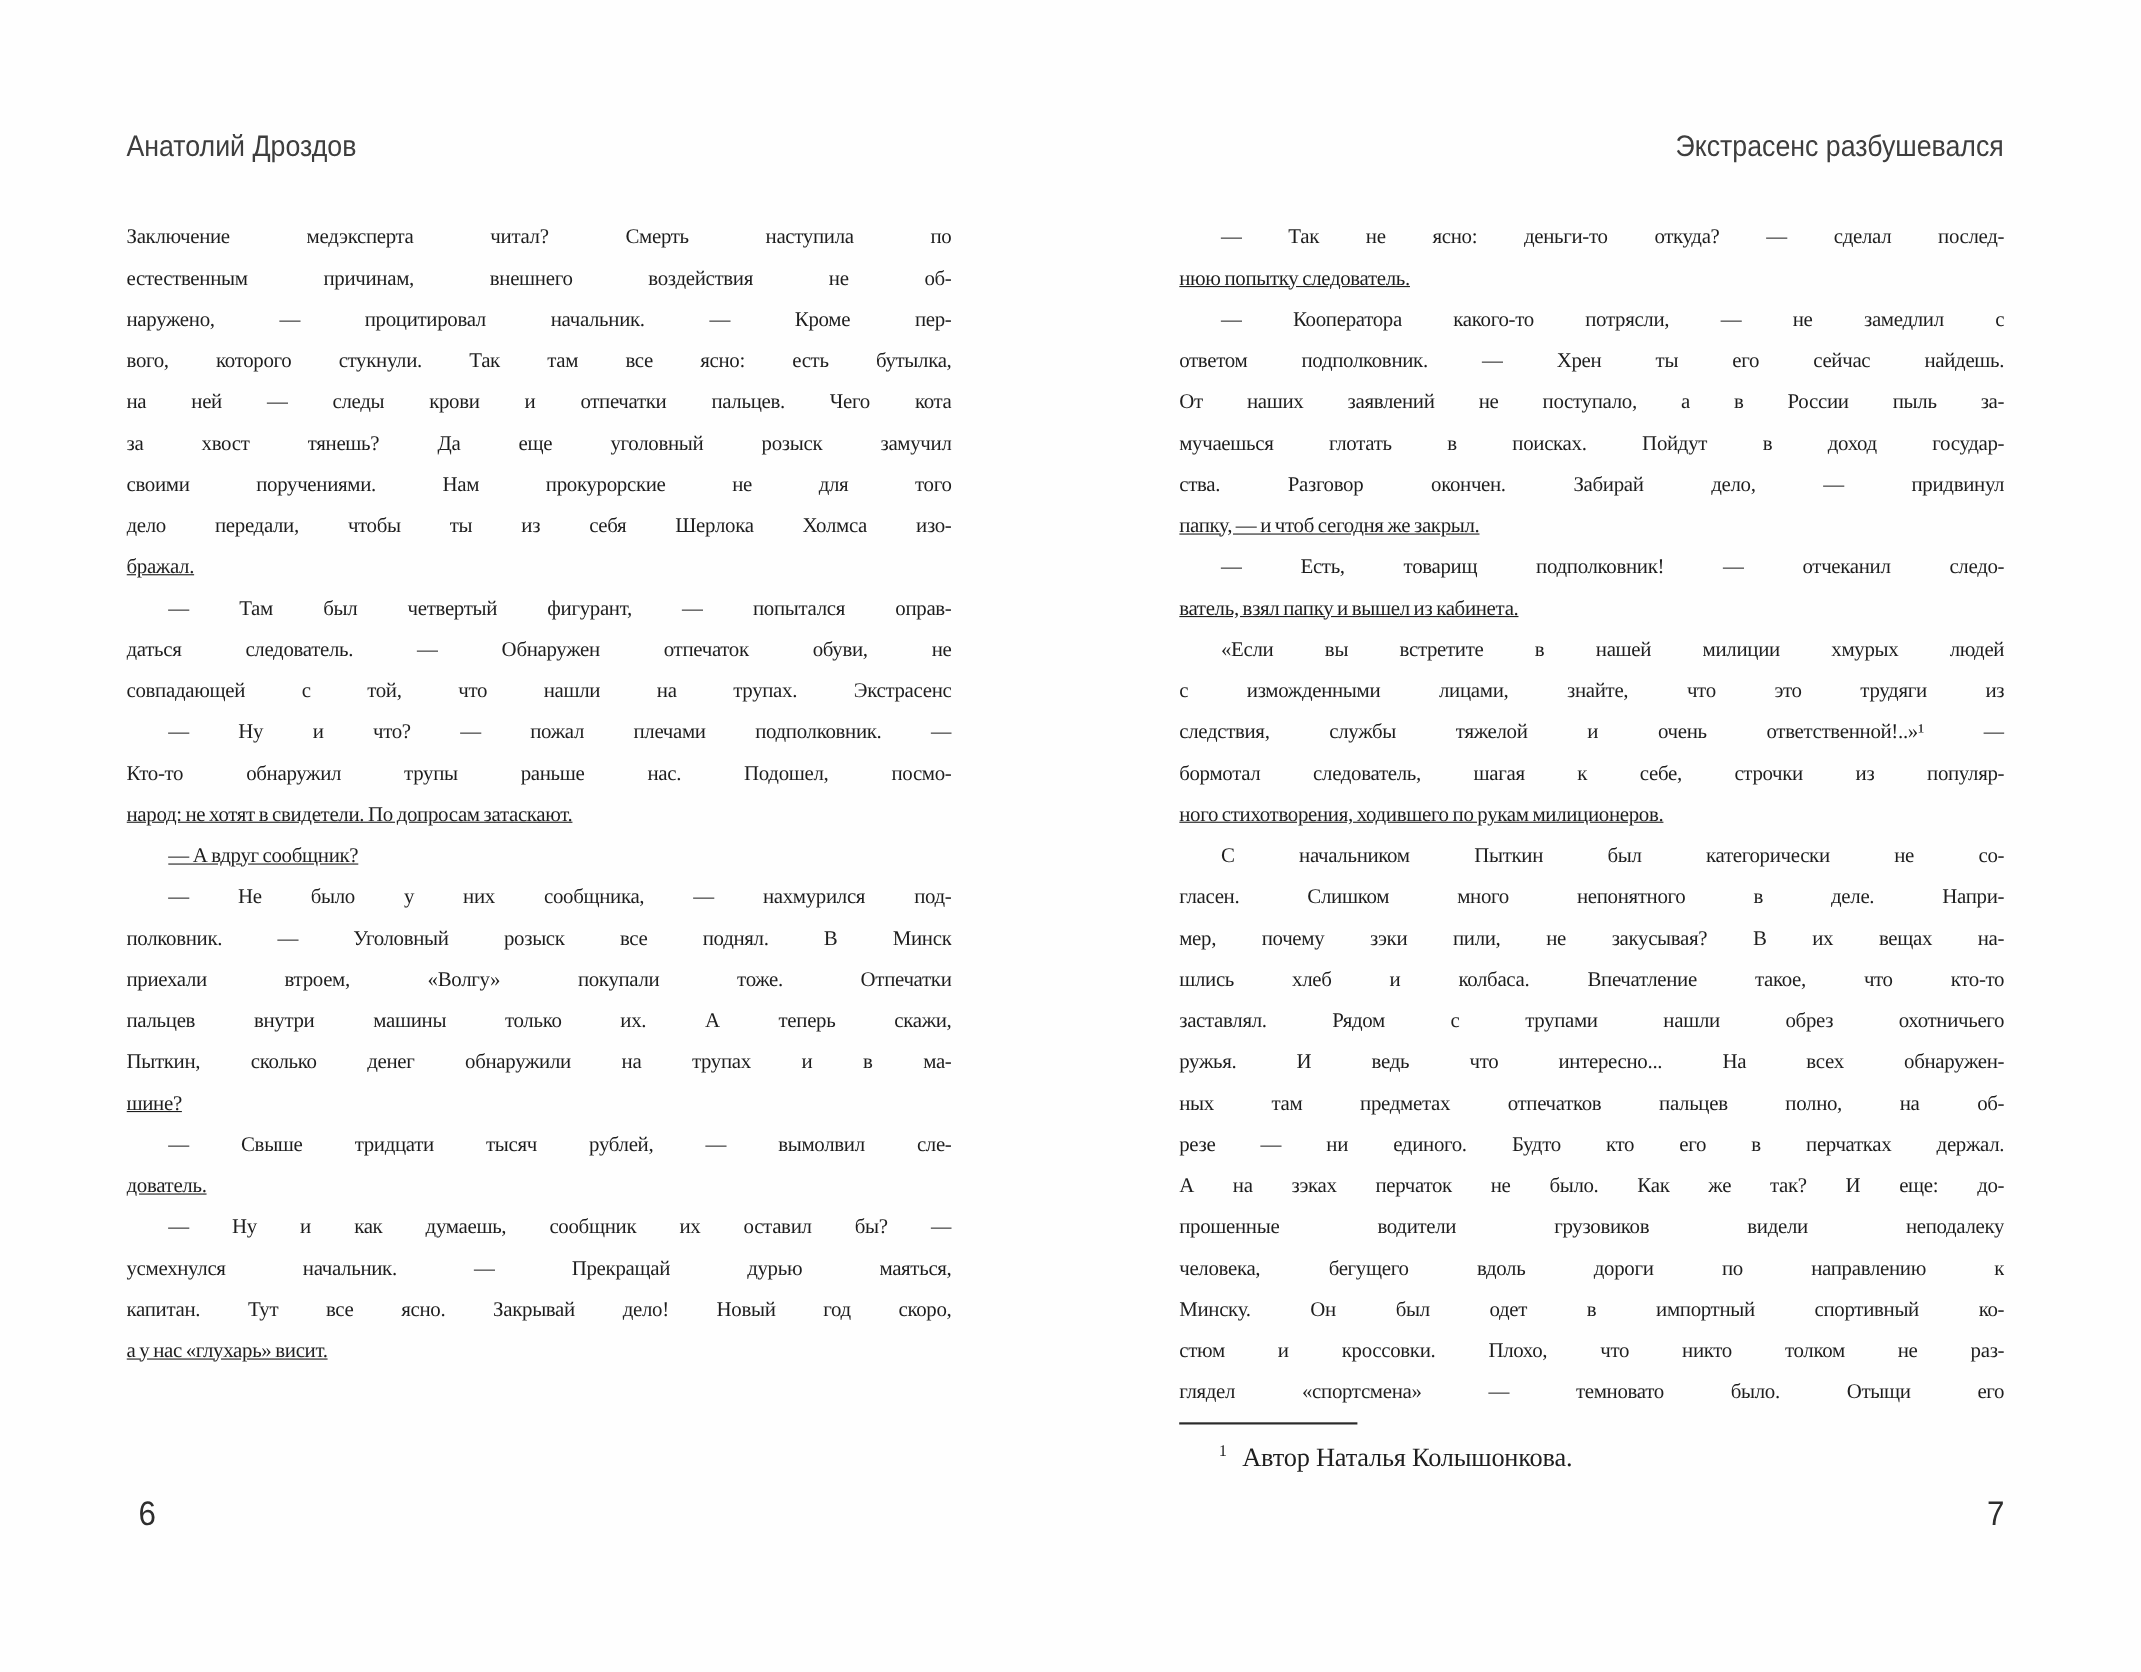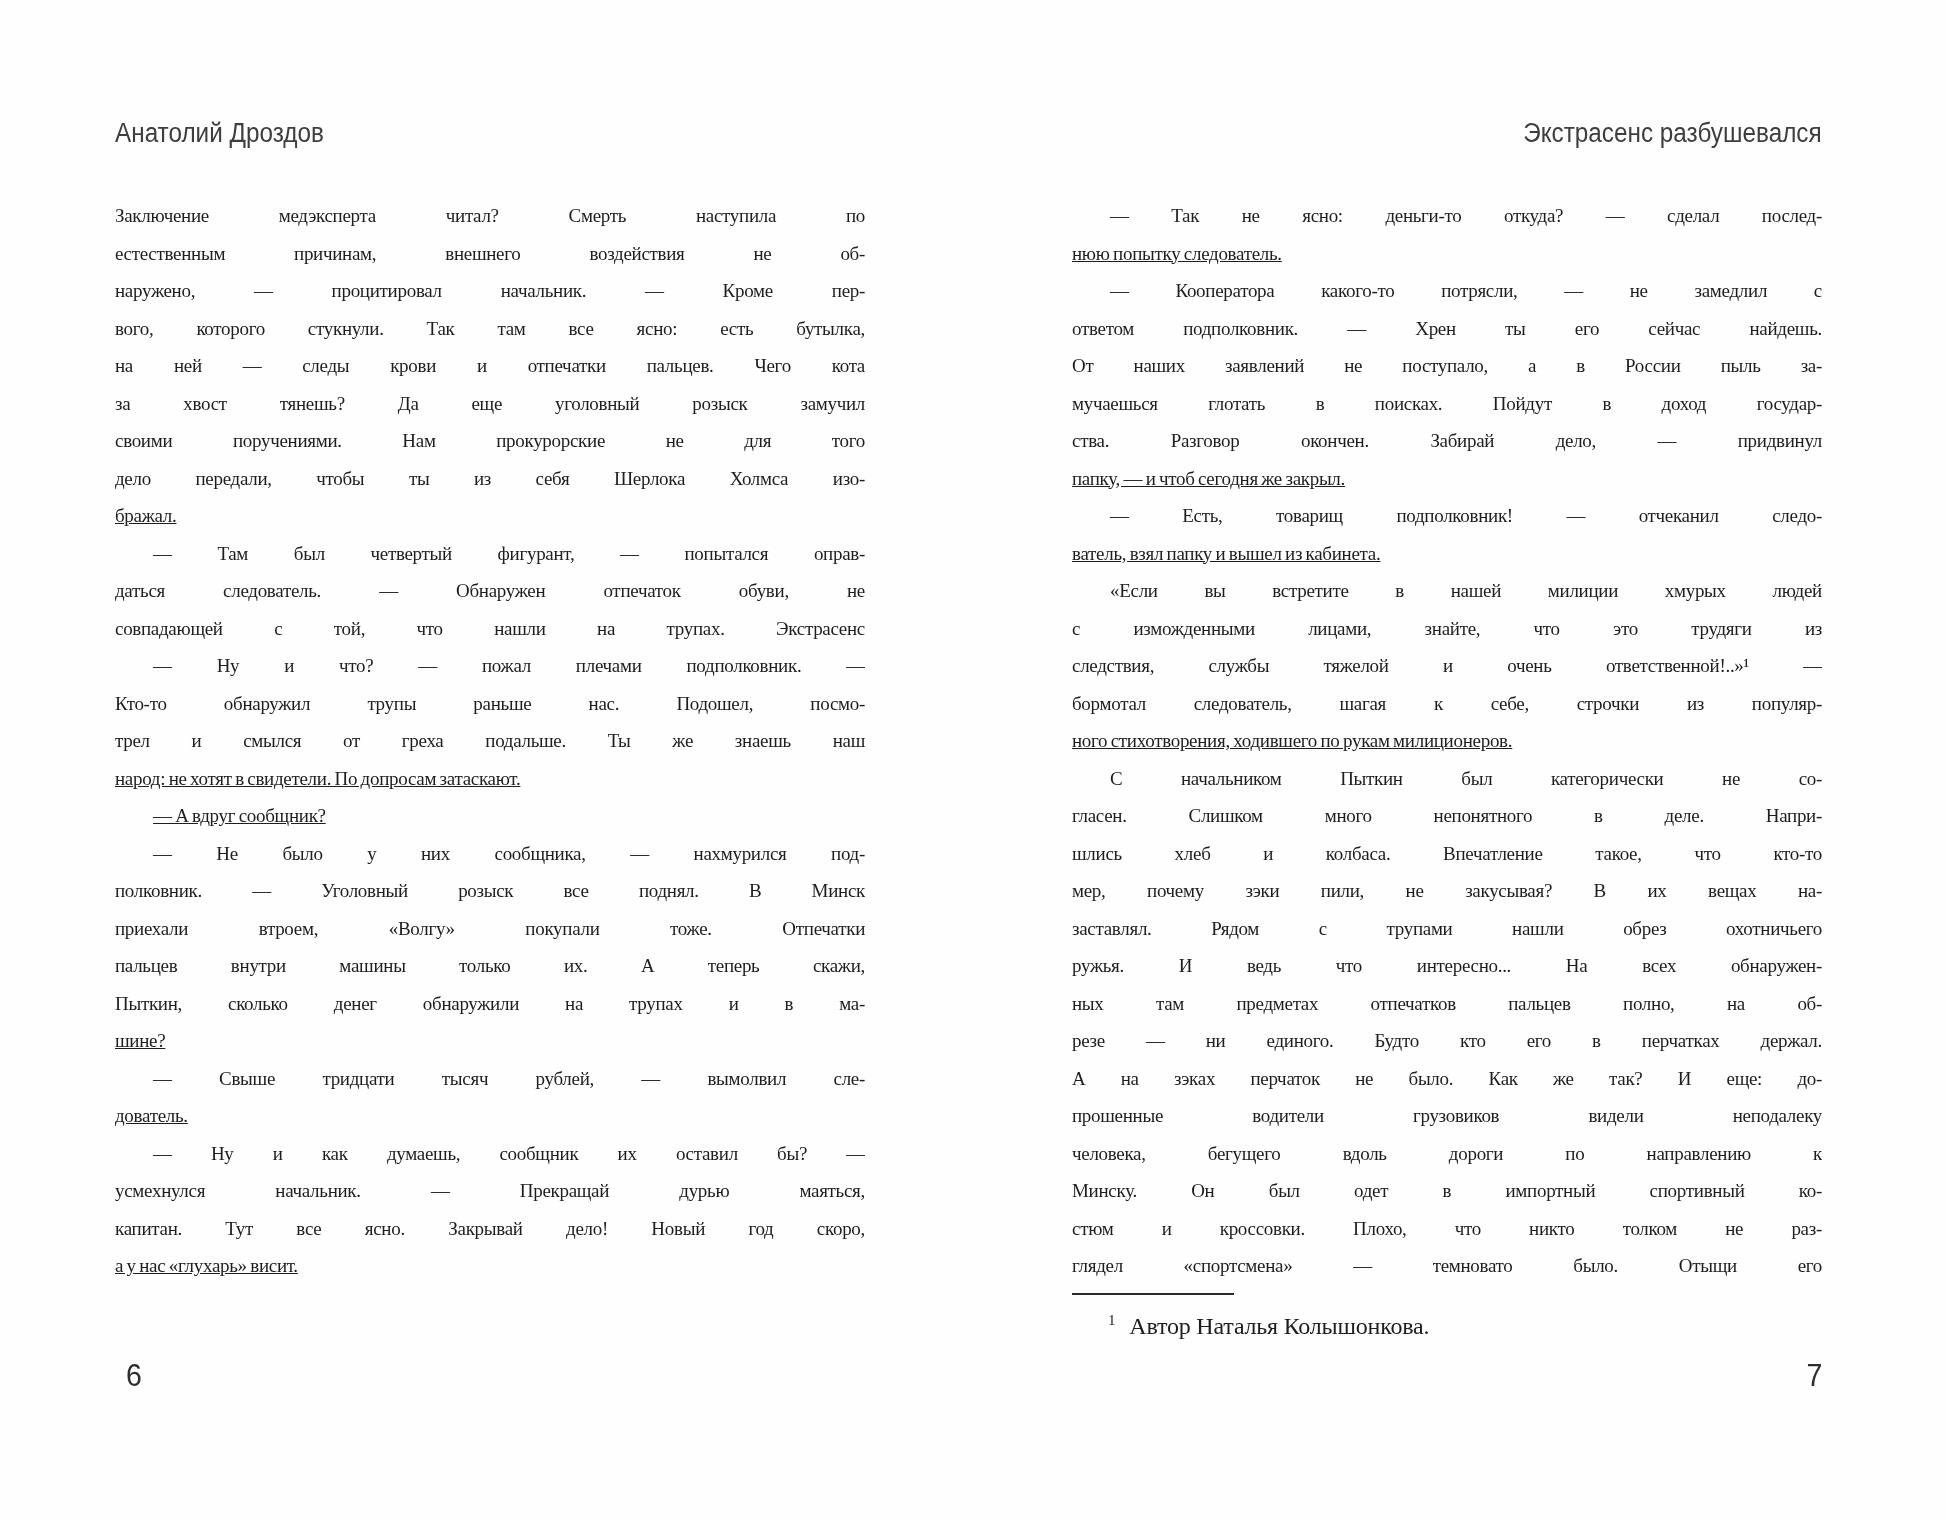--- a/index.html
+++ b/index.html
@@ -79,21 +79,20 @@
       <div class="line end">бражал.</div>
     </div>
     <div>
       <div class="line ind">— Там был четвертый фигурант, — попытался оправ-</div>
       <div class="line">даться следователь. — Обнаружен отпечаток обуви, не</div>
       <div class="line">совпадающей с той, что нашли на трупах. Экстрасенс</div>
     </div>
     <div>
       <div class="line ind">— Ну и что? — пожал плечами подполковник. —</div>
       <div class="line">Кто-то обнаружил трупы раньше нас. Подошел, посмо-</div>
-      <div class="line">трел и смылся от греха подальше. Ты же знаешь наш</div>
       <div class="line end">народ: не хотят в свидетели. По допросам затаскают.</div>
     </div>
     <div>
       <div class="line ind end">— А вдруг сообщник?</div>
     </div>
     <div>
       <div class="line ind">— Не было у них сообщника, — нахмурился под-</div>
       <div class="line">полковник. — Уголовный розыск все поднял. В Минск</div>
       <div class="line">приехали втроем, «Волгу» покупали тоже. Отпечатки</div>
       <div class="line">пальцев внутри машины только их. А теперь скажи,</div>
@@ -132,22 +131,22 @@
     <div>
       <div class="line ind">«Если вы встретите в нашей милиции хмурых людей</div>
       <div class="line">с изможденными лицами, знайте, что это трудяги из</div>
       <div class="line">следствия, службы тяжелой и очень ответственной!..»¹ —</div>
       <div class="line">бормотал следователь, шагая к себе, строчки из популяр-</div>
       <div class="line end">ного стихотворения, ходившего по рукам милиционеров.</div>
     </div>
     <div>
       <div class="line ind">С начальником Пыткин был категорически не со-</div>
       <div class="line">гласен. Слишком много непонятного в деле. Напри-</div>
+      <div class="line">мер, почему зэки пили, не закусывая? В их вещах на-</div>
       <div class="line">шлись хлеб и колбаса. Впечатление такое, что кто-то</div>
-      <div class="line">мер, почему зэки пили, не закусывая? В их вещах на-</div>
       <div class="line">заставлял. Рядом с трупами нашли обрез охотничьего</div>
       <div class="line">ружья. И ведь что интересно... На всех обнаружен-</div>
       <div class="line">ных там предметах отпечатков пальцев полно, на об-</div>
       <div class="line">резе — ни единого. Будто кто его в перчатках держал.</div>
       <div class="line">А на зэках перчаток не было. Как же так? И еще: до-</div>
       <div class="line">прошенные водители грузовиков видели неподалеку</div>
       <div class="line">человека, бегущего вдоль дороги по направлению к</div>
       <div class="line">Минску. Он был одет в импортный спортивный ко-</div>
       <div class="line">стюм и кроссовки. Плохо, что никто толком не раз-</div>
       <div class="line">глядел «спортсмена» — темновато было. Отыщи его</div>

